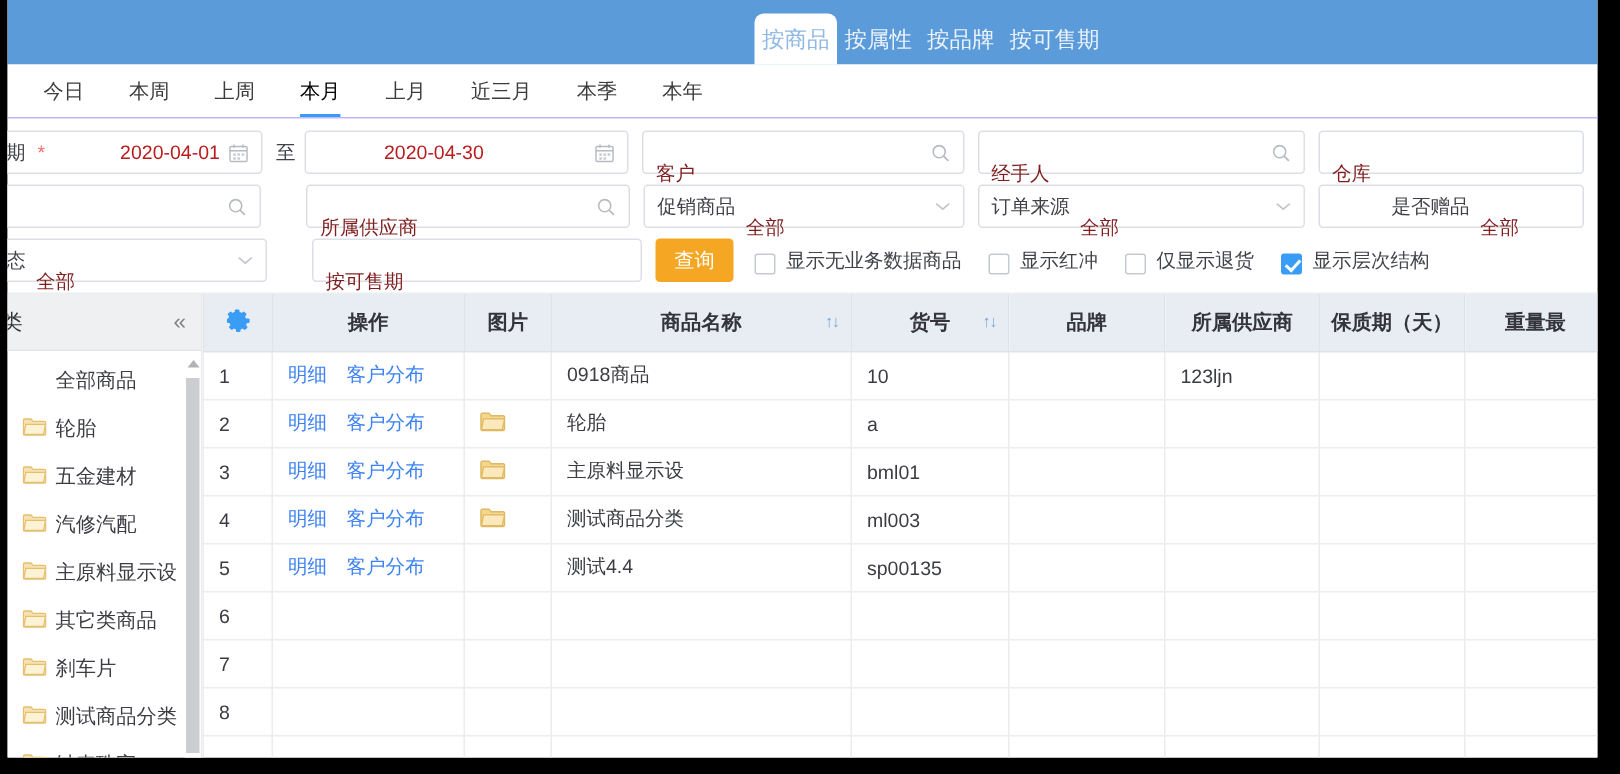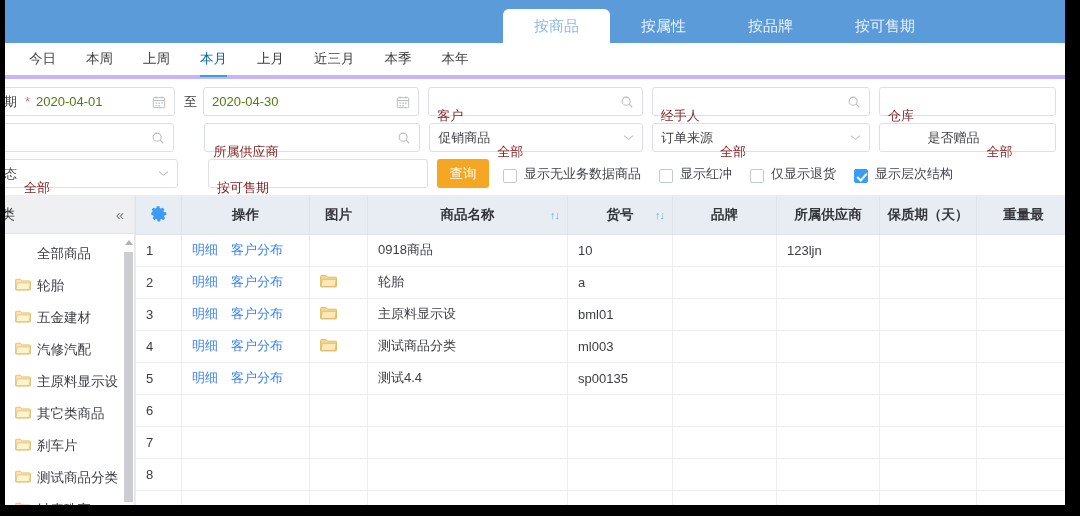--- a/index.html
+++ b/index.html
@@ -21,21 +21,21 @@
   .tabstrip {
     height: 43px;
     background: #5b9bd9;
     display: flex;
     align-items: flex-end;
     padding-left: 498px;
     position: relative;
   }
   .tab {
     height: 33px;
-    padding: 0 31px;
+    padding: 0 5px;
     display: flex;
     align-items: center;
     justify-content: center;
     font-size: 15px;
     color: #eaf2fb;
     cursor: pointer;
     white-space: nowrap;
   }
   .tab.active {
     background: #fff;
@@ -44,35 +44,35 @@
     height: 34px;
   }
 
   
   .quickrow {
     height: 36px;
     background: #fff;
     display: flex;
     align-items: center;
     padding-left: 24px;
-    border-bottom: 4px solid #c4b5fd;
+    border-bottom: 1px solid #c4b5fd;
     position: relative;
   }
   .quick-item {
     font-size: 13.5px;
     color: #3d3d3f;
     margin-right: 30px;
     cursor: pointer;
     height: 35px;
     display: flex;
     align-items: center;
     position: relative;
     white-space: nowrap;
   }
-  .quick-item.active { color: #0369a1; }
+  .quick-item.active { color: #000000; }
   .quick-item.active::after {
     content: "";
     position: absolute;
     left: 0; right: 0; bottom: 0;
     height: 2px;
     background: #3a9df5;
   }
 
   
   .filters {
@@ -96,21 +96,21 @@
     background: #fff;
     display: flex;
     align-items: center;
     padding: 0 8px;
     font-size: 13px;
     position: relative;
     margin-right: 9px;
   }
   .field .lbl { color: #404247; margin-right: 7px; white-space: nowrap; }
   .field .req { color: #f56c6c; margin-left: 1px; margin-right: 6px; }
-  .field .val { color: #4d7c0f; white-space: nowrap; overflow: hidden; }
+  .field .val { color: #b91c1c; white-space: nowrap; overflow: hidden; margin-left: 44px; }
   .field .ph { color: #7f1d1d; white-space: nowrap; overflow: hidden; margin-top: 28px; }
   .field .trail {
     margin-left: auto;
     color: #bfc3c9;
     display: flex;
     align-items: center;
   }
   .sep { font-size: 13px; color: #404247; margin: 0 6px 0 0; }
 
   

